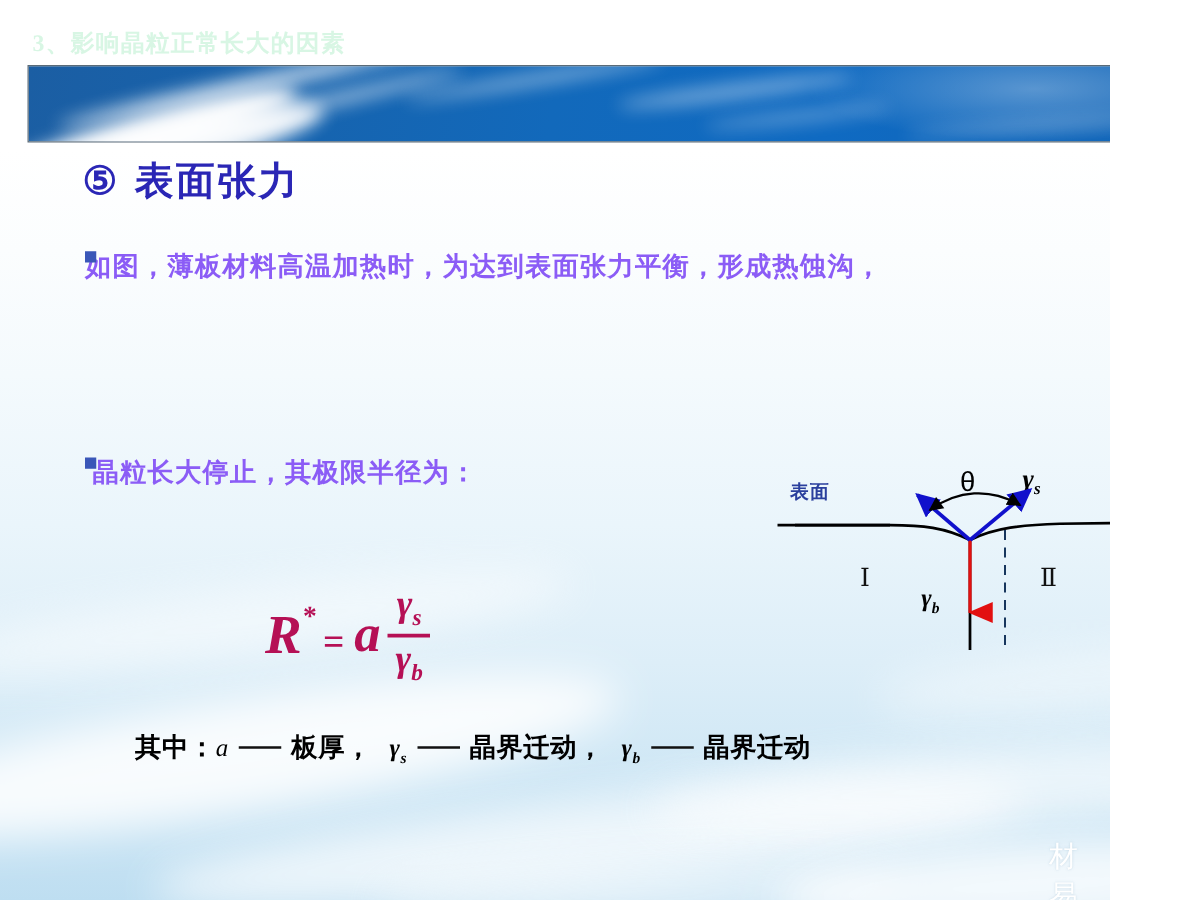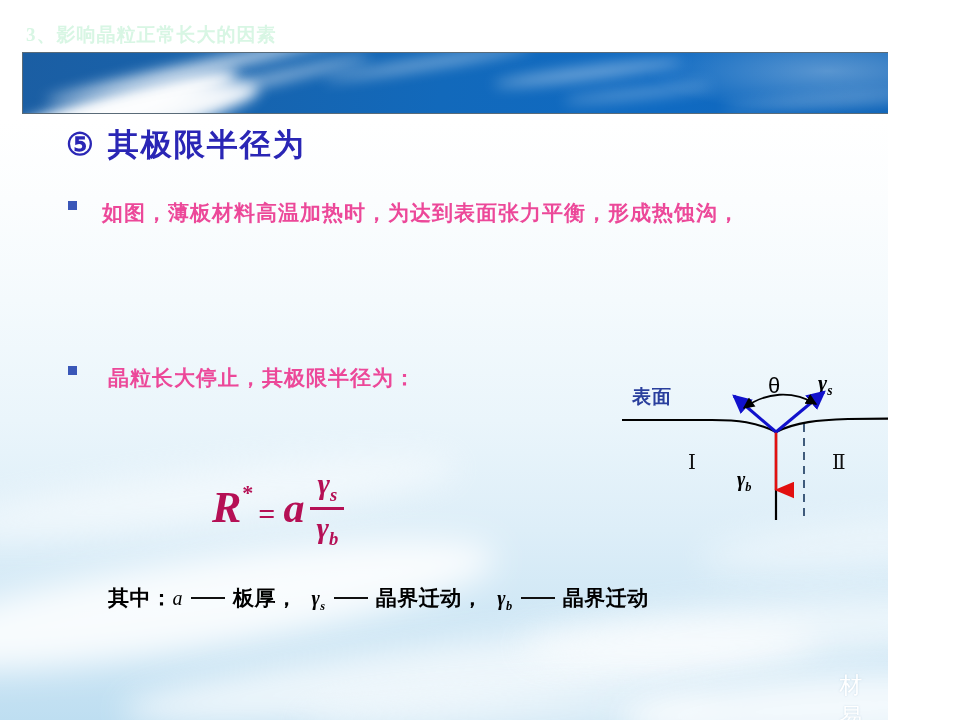--- a/index.html
+++ b/index.html
@@ -111,25 +111,24 @@
   .bullet-block { position: absolute; }
   .bullet-marker {
     position: absolute;
     left: 0;
     top: 11px;
     width: 9px;
     height: 9px;
     background: #3a57b8;
   }
   .bullet-lines {
-    margin-left: 34px;
     font-family: "Liberation Serif", "DejaVu Serif", serif;
     font-size: 21px;
     font-weight: 700;
-    color: #ec4899;
+    color: #8b5cf6;
     line-height: 47px;
     letter-spacing: 1px;
     white-space: nowrap;
   }
   .bullet-lines .ln2 { padding-left: 6px; display: block; }
 
   #bullet1 { left: 68px; top: 190px; }
   #bullet2 { left: 68px; top: 355px; }
 
   
@@ -209,21 +208,21 @@
     left: 620px;
     top: 368px;
     width: 320px;
     height: 160px;
   }
   .diagram .surf-label {
     position: absolute;
     left: 12px;
     top: 16px;
     font-family: "Liberation Serif", "DejaVu Serif", serif;
-    font-size: 19px;
+    font-size: 15px;
     font-weight: 700;
     color: #2a3f9d;
     letter-spacing: 1px;
   }
   .diagram .theta {
     position: absolute;
     left: 148px;
     top: 5px;
     font-family: "Liberation Sans", "DejaVu Sans", sans-serif;
     font-size: 22px;
@@ -298,21 +297,21 @@
     <div class="bcloud bc3"></div>
     <div class="bcloud bc4"></div>
     <div class="bcloud bc5"></div>
     <div class="bcloud bc6"></div>
     <div class="bcloud bc8"></div>
     <div class="bcloud bc1"></div>
     <div class="bcloud bc7"></div>
   </div>
 
   <div class="slide-title">
-    <span class="circnum">⑤</span><span>其极限半径为</span>
+    <span class="circnum">⑤</span><span>表面张力</span>
   </div>
 
   <div class="bullet-block" id="bullet1">
     <div class="bullet-marker"></div>
     <div class="bullet-lines">
       <span class="ln1">如图，薄板材料高温加热时，为达到表面张力平衡，形成热蚀沟，</span>
     </div>
   </div>
 
   <div class="bullet-block" id="bullet2">

